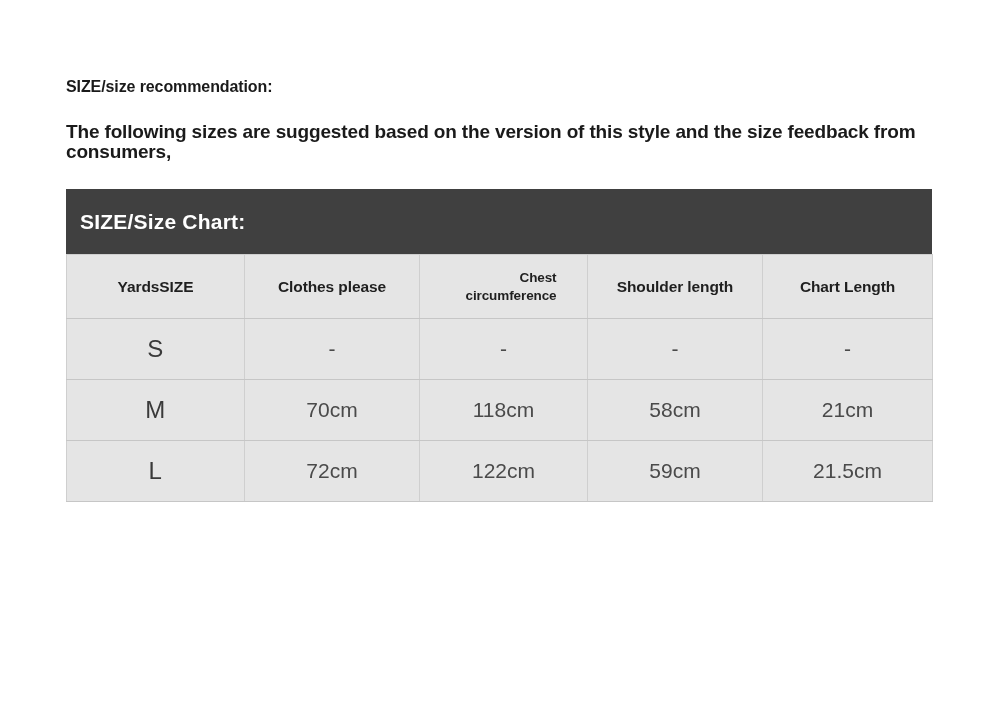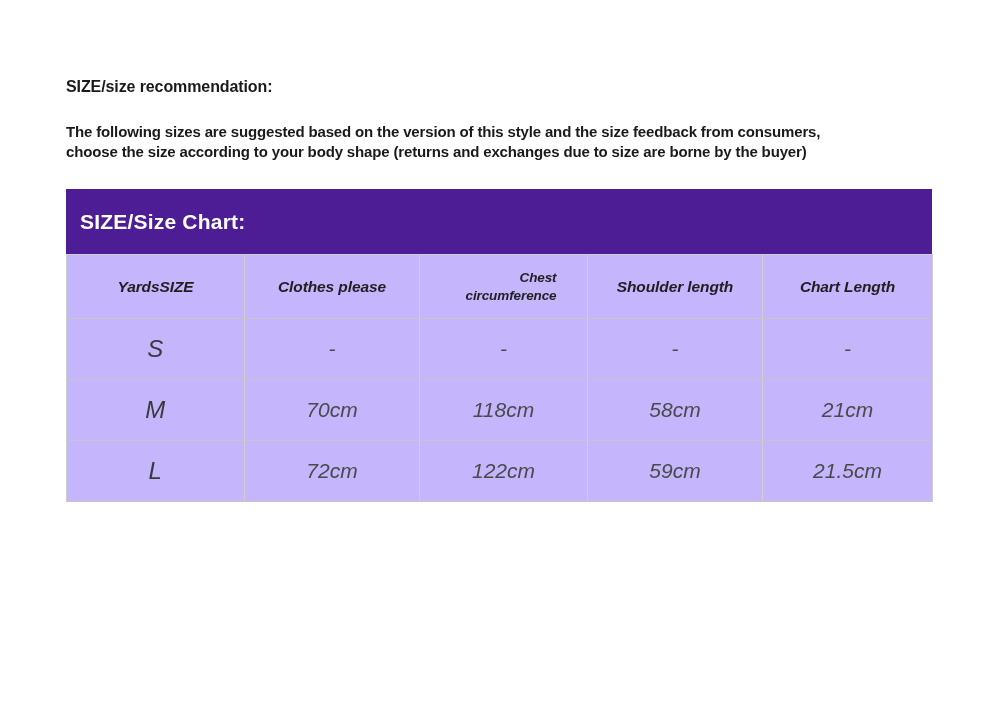--- a/index.html
+++ b/index.html
@@ -14,48 +14,47 @@
     padding: 78px 67px 14px 66px;
   }
   .heading {
     font-size: 16px;
     font-weight: bold;
     color: #1a1a1a;
     letter-spacing: -0.1px;
   }
   .intro {
     margin-top: 26px;
-    font-size: 15px;
+    font-size: 19px;
     font-weight: bold;
     color: #1a1a1a;
     line-height: 19.5px;
     letter-spacing: -0.15px;
     width: 872px;
   }
   .chart-title-bar {
     margin-top: 28px;
     width: 866px;
     height: 65px;
-    background: #4c1d95;
+    background: #404040;
     display: flex;
     align-items: center;
     padding-left: 14px;
   }
   .chart-title-bar .bar-title {
     color: #ffffff;
     font-size: 21px;
     font-weight: bold;
     letter-spacing: 0.2px;
   }
   table.size-table {
     width: 866px;
     border-collapse: collapse;
     table-layout: fixed;
-    background: #c4b5fd;
-    font-style: italic;
+    background: #e5e5e5;
   }
   table.size-table th, table.size-table td {
     border: 1px solid #cfcfcf;
     border-bottom: 1px solid #c6c6c6;
     text-align: center;
     vertical-align: middle;
     overflow: hidden;
   }
   table.size-table thead th {
     height: 64px;
@@ -84,21 +83,20 @@
 </style>
 </head>
 <body>
 
 <div class="page">
 
   <div class="heading">SIZE/size recommendation:</div>
 
   <div class="intro">
     <div>The following sizes are suggested based on the version of this style and the size feedback from consumers,</div>
-    <div>choose the size according to your body shape (returns and exchanges due to size are borne by the buyer)</div>
   </div>
 
   <div class="chart-title-bar">
     <span class="bar-title">SIZE/Size Chart:</span>
   </div>
 
   <table class="size-table">
     <colgroup>
       <col style="width:178px">
       <col style="width:175px">

